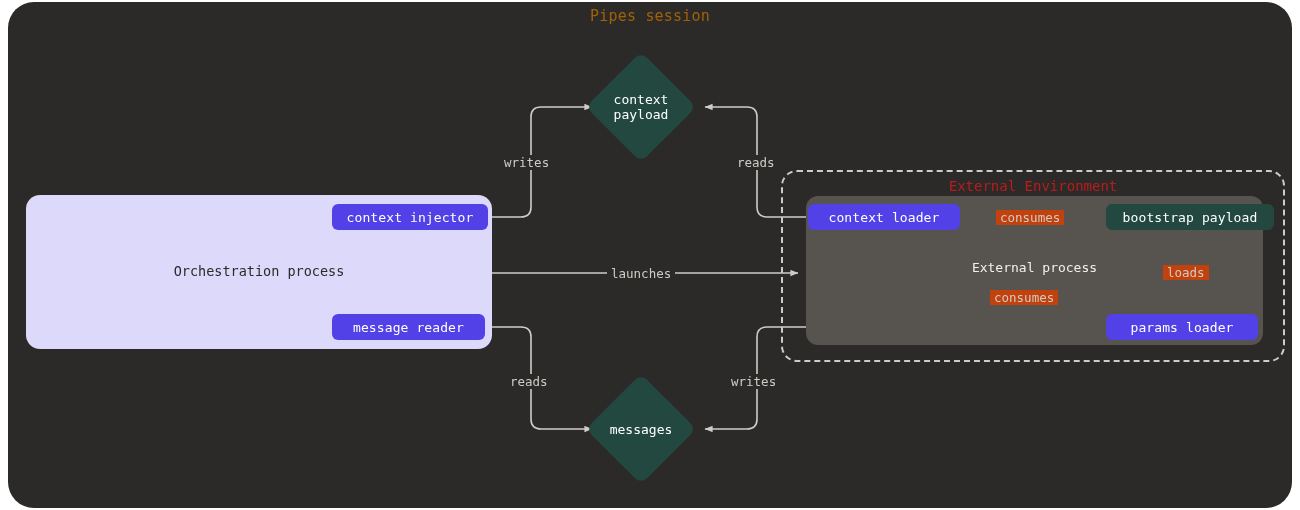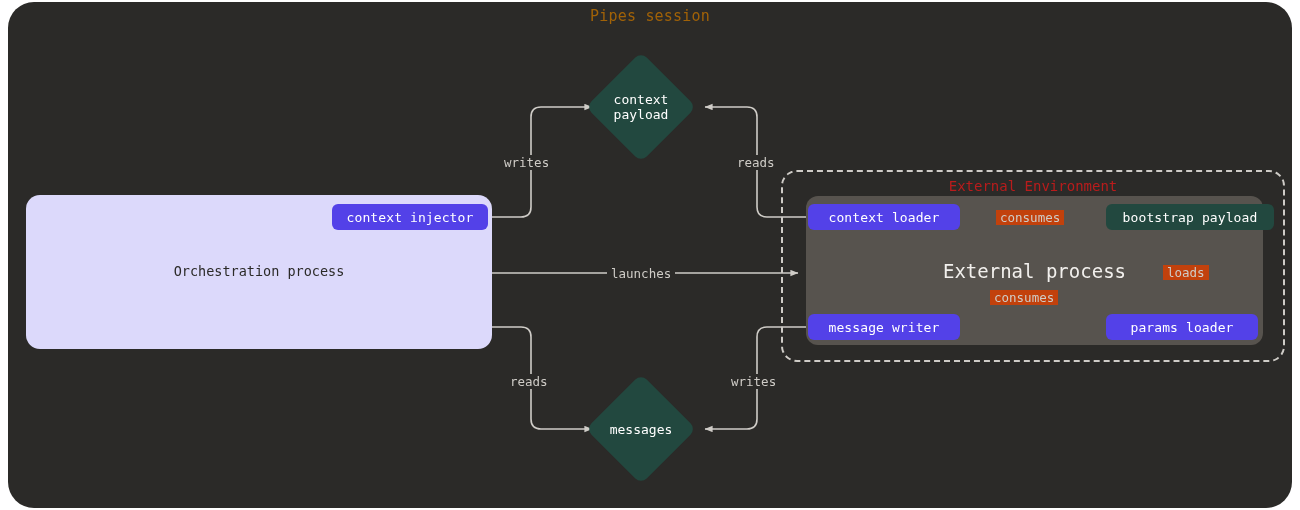--- a/index.html
+++ b/index.html
@@ -88,21 +88,21 @@
     background: #57534e;
     border-radius: 12px;
   }
   .ext-proc .cluster-label {
     position: absolute;
     left: 0;
     top: 64px;
     width: 457px;
     text-align: center;
     color: #f2f0ed;
-    font-size: 19px;
+    font-size: 13px;
   }
   
   .node {
     position: absolute;
     display: flex;
     align-items: center;
     justify-content: center;
     border-radius: 6px;
     font-size: 13px;
     color: #ffffff;
@@ -189,24 +189,24 @@
   <div class="ext-env">
     <div class="cluster-label">External Environment</div>
   </div>
 
   <div class="ext-proc">
     <div class="cluster-label">External process</div>
   </div>
 
   <div class="node op" style="left:332px; top:204px; width:156px; height:26px;">context injector</div>
 
+  <div class="node op" style="left:332px; top:314px; width:153px; height:26px;">message reader</div>
 
   <div class="node op" style="left:808px; top:204px; width:152px; height:26px;">context loader</div>
 
-  <div class="node op" style="left:808px; top:314px; width:152px; height:26px;">message writer</div>
 
   <div class="node op" style="left:1106px; top:314px; width:152px; height:26px;">params loader</div>
 
   <div class="node store" style="left:1106px; top:204px; width:168px; height:26px;">bootstrap payload</div>
 
   <div class="diamond" style="left:591px; top:57px; width:100px; height:100px;">
     <div class="shape"></div>
     <div>
       <div>context</div>
       <div>payload</div>

